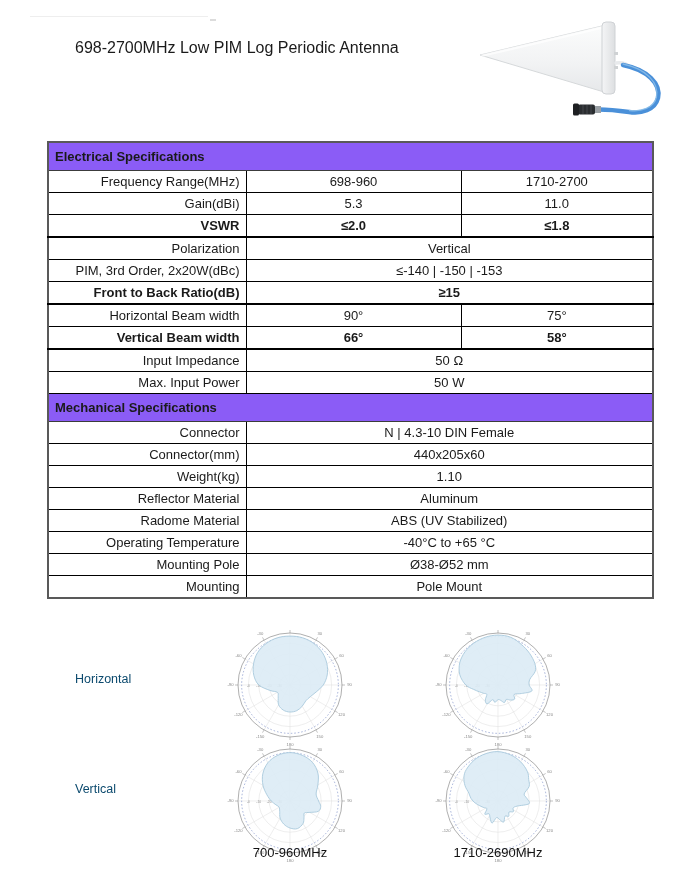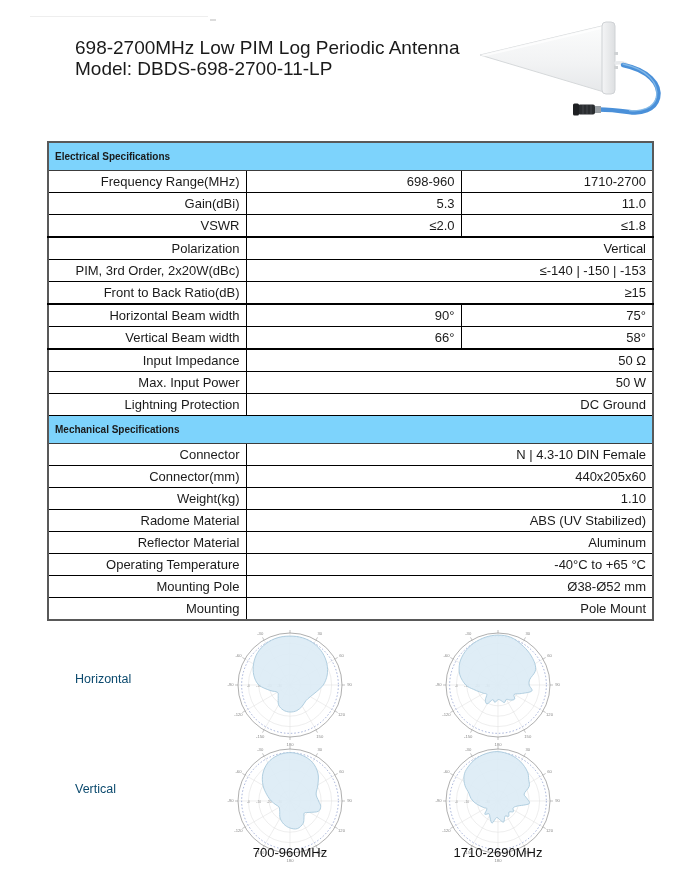--- a/index.html
+++ b/index.html
@@ -3,52 +3,51 @@
 <meta charset="utf-8">
 <style>
   html,body{margin:0;padding:0;background:#ffffff;}
   .page{
     position:relative;width:696px;height:871px;background:#fff;overflow:hidden;
     font-family:"Liberation Sans", sans-serif;color:#1a1a1a;
   }
   .smudge{position:absolute;left:30px;top:16px;width:178px;height:6px;
     border-top:1px solid #ededed;opacity:.9;}
   .smudge::after{content:"";position:absolute;right:-8px;top:2px;width:6px;height:2px;background:#d9d9d9;}
-  .title-block{position:absolute;left:75px;top:37px;font-size:19px;line-height:21px;}
+  .title-block{position:absolute;left:75px;top:37px;font-size:16px;line-height:21px;}
   .antenna-img{position:absolute;left:445px;top:6px;}
   
   table.spec{
     position:absolute;left:47px;top:141px;width:605px;
     border-collapse:collapse;table-layout:fixed;
     font-size:13px;border:2px solid #595959;
   }
   table.spec td{border:1px solid #000;padding:0 6px;height:21px;line-height:15px;
     overflow:hidden;white-space:nowrap;}
   table.spec tr.section-row td{
-    background:#7dd3fc;font-weight:bold;height:27px;font-size:10px;
+    background:#8b5cf6;font-weight:bold;height:27px;font-size:13px;
     border-top:1.5px solid #3c3c3c;border-bottom:1.5px solid #3c3c3c;
   }
   table.spec td.lbl{text-align:right;}
-  table.spec td.val{text-align:right;margin-left:20px;}
-  table.spec tr.thick td{border-bottom-width:2px;}
+  table.spec td.val{text-align:center;margin-left:20px;}
+  table.spec tr.thick td{border-bottom-width:2px;font-weight:bold;}
   
   .row-label{position:absolute;font-size:12.5px;color:#0c4a6e;}
   .plot{position:absolute;width:160px;height:120px;}
   .plot-caption{position:absolute;width:160px;text-align:center;font-size:13px;color:#111;}
 </style>
 </head>
 <body>
 
 <div class="page">
 
   <div class="smudge"></div>
 
   <div class="title-block">
     <div>698-2700MHz Low PIM Log Periodic Antenna</div>
-    <div>Model: DBDS-698-2700-11-LP</div>
   </div>
 
   <svg class="antenna-img" width="250" height="125" viewBox="0 0 250 125">
     <defs>
       <linearGradient id="bodyGrad" x1="0" y1="0" x2="0" y2="1">
         <stop offset="0" stop-color="#fbfcfc"></stop>
         <stop offset="0.55" stop-color="#f2f3f4"></stop>
         <stop offset="1" stop-color="#e6e8ea"></stop>
       </linearGradient>
       <linearGradient id="capGrad" x1="0" y1="0" x2="1" y2="0">
@@ -126,46 +125,42 @@
           <td class="val">58°</td>
         </tr>
         <tr>
           <td class="lbl">Input Impedance</td>
           <td class="val" colspan="2">50 Ω</td>
         </tr>
         <tr>
           <td class="lbl">Max. Input Power</td>
           <td class="val" colspan="2">50 W</td>
         </tr>
-        <tr>
-          <td class="lbl">Lightning Protection</td>
-          <td class="val" colspan="2">DC Ground</td>
-        </tr>
         <tr class="section-row">
           <td colspan="3">Mechanical Specifications</td>
         </tr>
         <tr>
           <td class="lbl">Connector</td>
           <td class="val" colspan="2">N | 4.3-10 DIN Female</td>
         </tr>
         <tr>
           <td class="lbl">Connector(mm)</td>
           <td class="val" colspan="2">440x205x60</td>
         </tr>
         <tr>
           <td class="lbl">Weight(kg)</td>
           <td class="val" colspan="2">1.10</td>
         </tr>
         <tr>
+          <td class="lbl">Reflector Material</td>
+          <td class="val" colspan="2">Aluminum</td>
+        </tr>
+        <tr>
           <td class="lbl">Radome Material</td>
           <td class="val" colspan="2">ABS (UV Stabilized)</td>
-        </tr>
-        <tr>
-          <td class="lbl">Reflector Material</td>
-          <td class="val" colspan="2">Aluminum</td>
         </tr>
         <tr>
           <td class="lbl">Operating Temperature</td>
           <td class="val" colspan="2">-40°C to +65 °C</td>
         </tr>
         <tr>
           <td class="lbl">Mounting Pole</td>
           <td class="val" colspan="2">Ø38-Ø52 mm</td>
         </tr>
         <tr>

